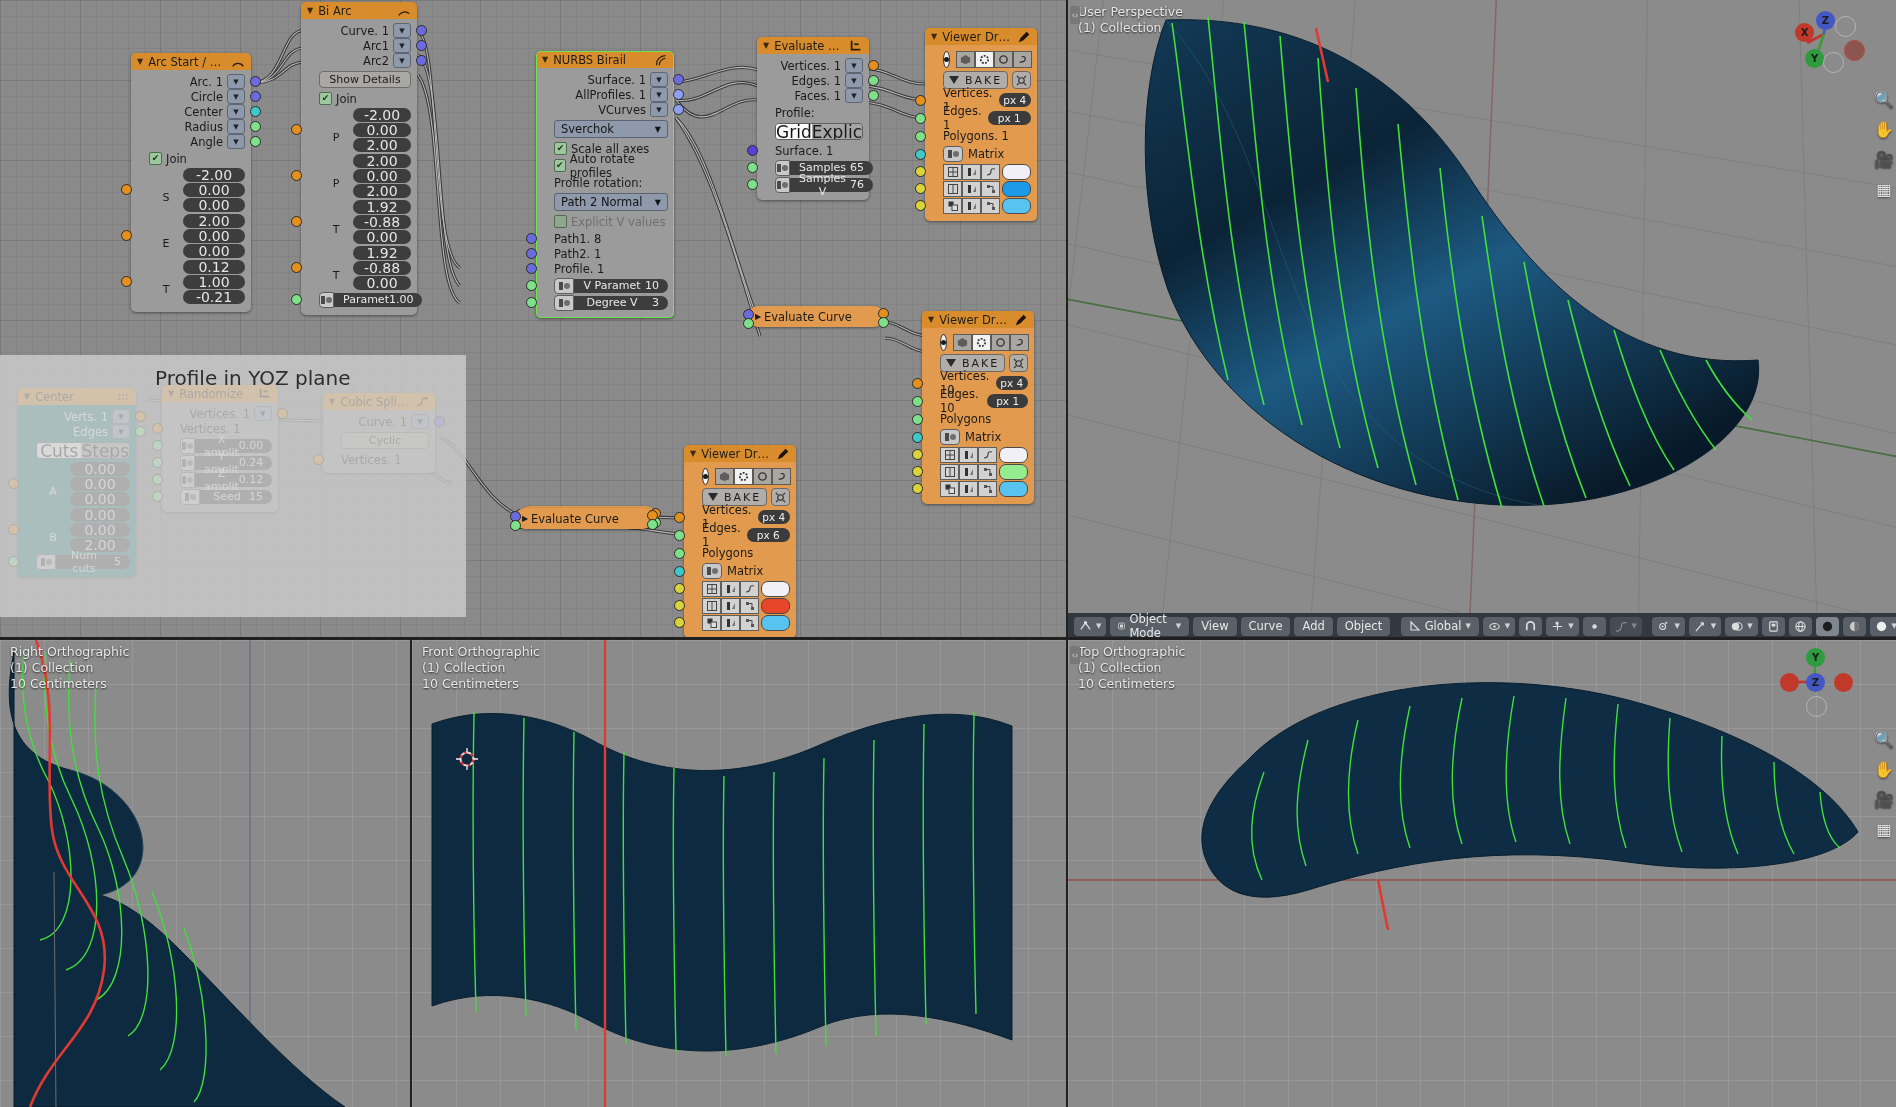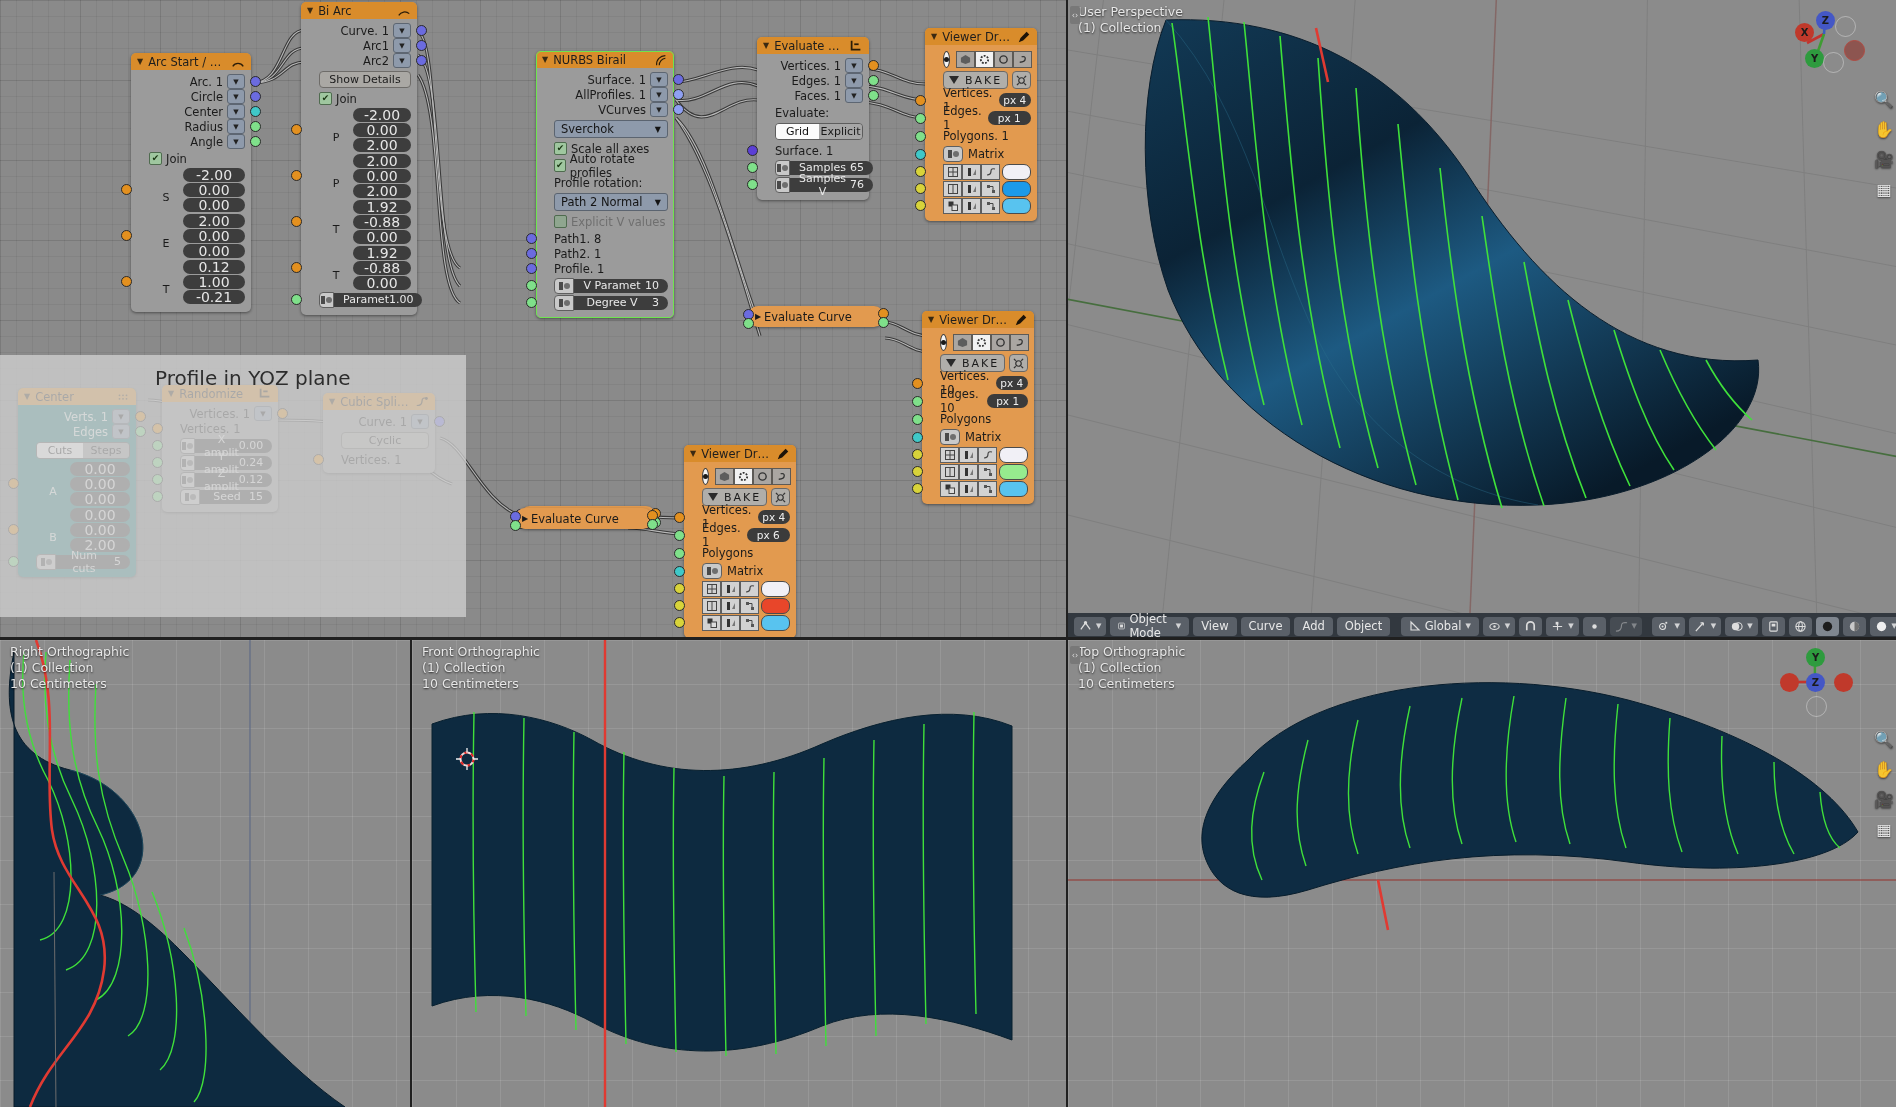--- a/index.html
+++ b/index.html
@@ -59,21 +59,21 @@
   .numf{height:14px;border-radius:7px;background:#3d3d3d;color:#e6e6e6;font-size:14px;
     display:flex;align-items:center;justify-content:center;}
   .numrow{display:flex;align-items:center;gap:0;height:15px;margin:2px 0;}
   .numrow .ico{width:18px;height:14px;border-radius:4px 0 0 4px;background:#c9c9c9;border:1px solid #5f5f5f;
     display:flex;align-items:center;justify-content:center;}
   .numrow .fld{flex:1;height:14px;background:#3d3d3d;border-radius:0 7px 7px 0;color:#e9e9e9;font-size:11px;
     display:flex;align-items:center;justify-content:space-between;padding:0 9px;}
   .numrow .fld .nm{flex:1;text-align:center;}
   .numrow .fld .vl{min-width:18px;text-align:right;}
   .toggle2{display:flex;height:15px;border-radius:4px;overflow:hidden;border:1px solid #5d5d5d;margin:3px 0;}
-  .toggle2 div{flex:1;display:flex;align-items:center;justify-content:center;font-size:11px;}
+  .toggle2 div{flex:1;display:flex;align-items:center;justify-content:center;font-size:17px;}
   .toggle2 .on{background:#fbfbfb;color:#111;}
   .toggle2 .off{background:#a6a6a6;color:#1a1a1a;text-align:center;}
   .labeltxt{font-size:11.5px;margin:3px 0 1px;}
   .inlbl{font-size:11.5px;}
 
   
   .vdrow1{display:flex;align-items:center;gap:6px;height:17px;margin:2px 0;}
   .eye{width:15px;height:15px;border-radius:50%;background:#f4f4f4;border:1px solid #3a3a3a;
      display:flex;align-items:center;justify-content:center;}
   .eye i{display:block;width:5px;height:5px;border-radius:50%;background:#1a1a1a;}
@@ -476,21 +476,21 @@
         <div class="sockrow">
           <span>Edges. 1</span>
           <span class="sockdd">▼</span>
           <span class="dot green" style="right:-10px;"></span>
         </div>
         <div class="sockrow">
           <span>Faces. 1</span>
           <span class="sockdd">▼</span>
           <span class="dot green" style="right:-10px;"></span>
         </div>
-        <div class="labeltxt">Evaluate:</div>
+        <div class="labeltxt">Profile:</div>
         <div class="toggle2">
           <div class="on">Grid</div>
           <div class="off">Explicit</div>
         </div>
         <div class="sockrow in">
           <span class="dot purple" style="left:-10px;"></span>
           <span class="inlbl">Surface. 1</span>
         </div>
         <div class="numrow">
           <span class="dot green" style="left:-10px;"></span>

